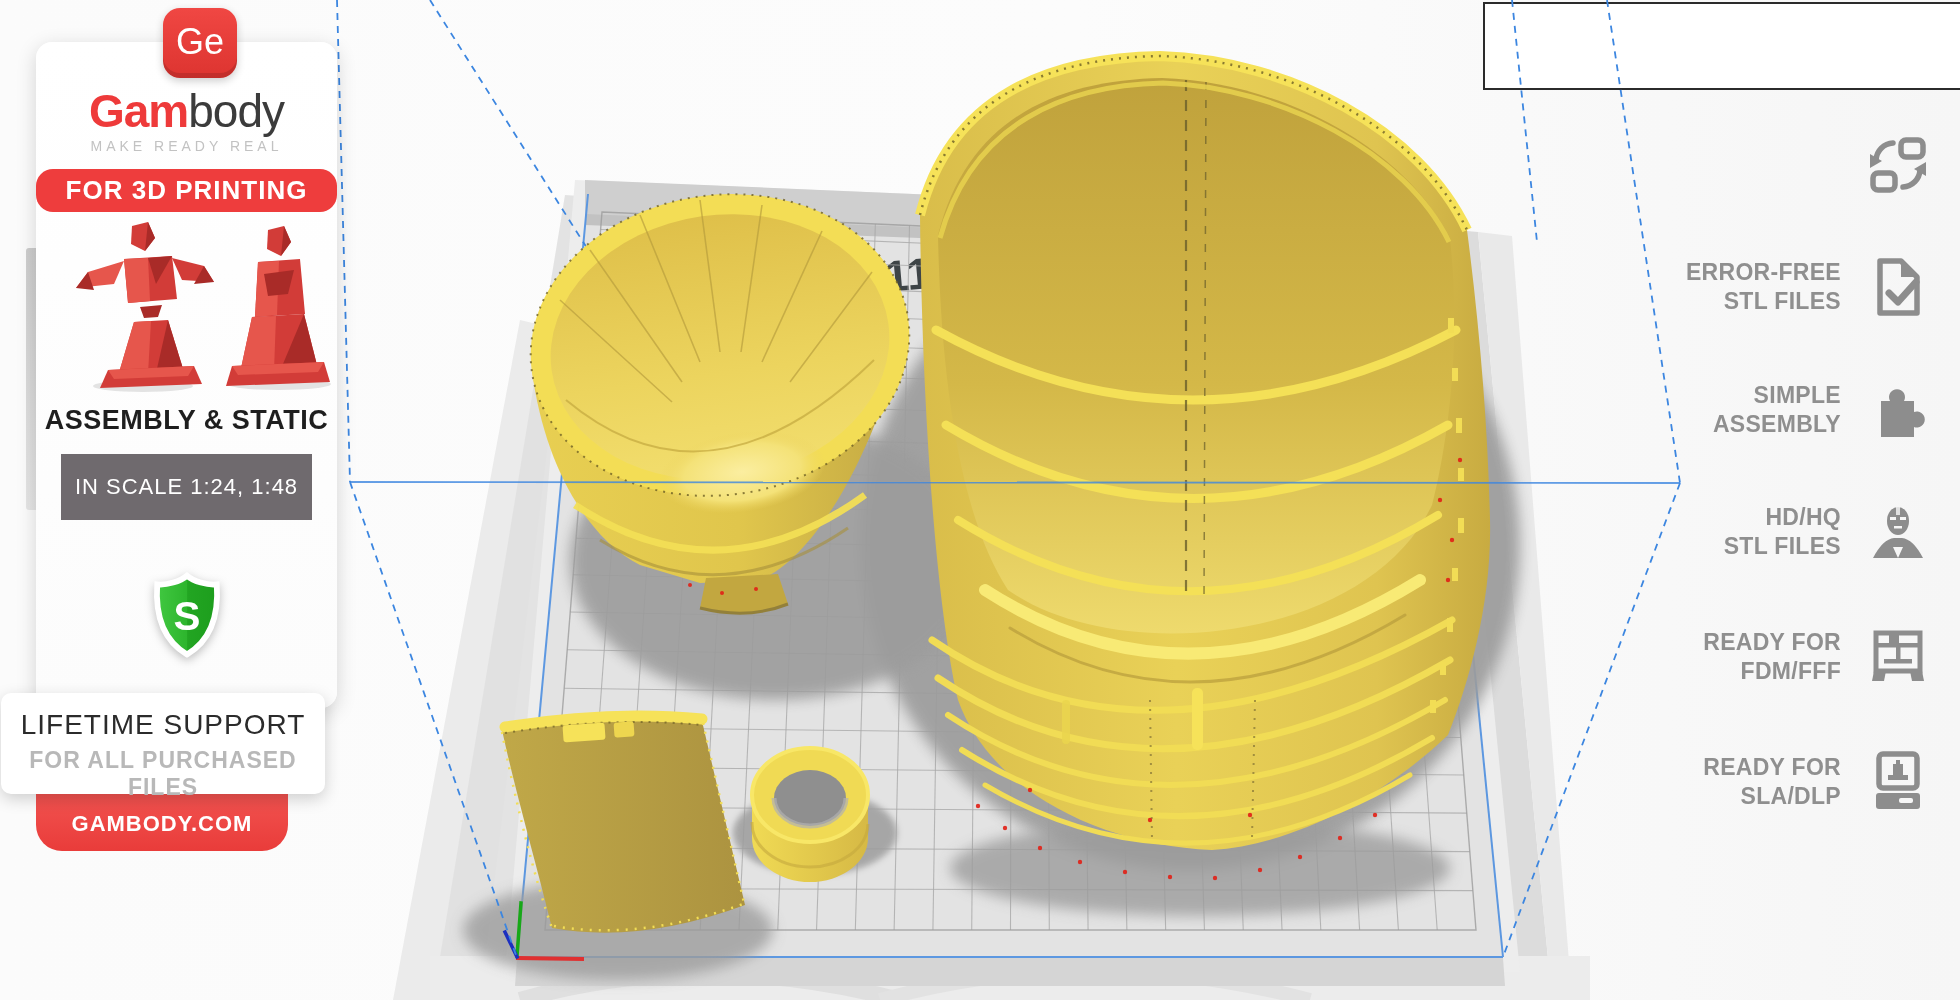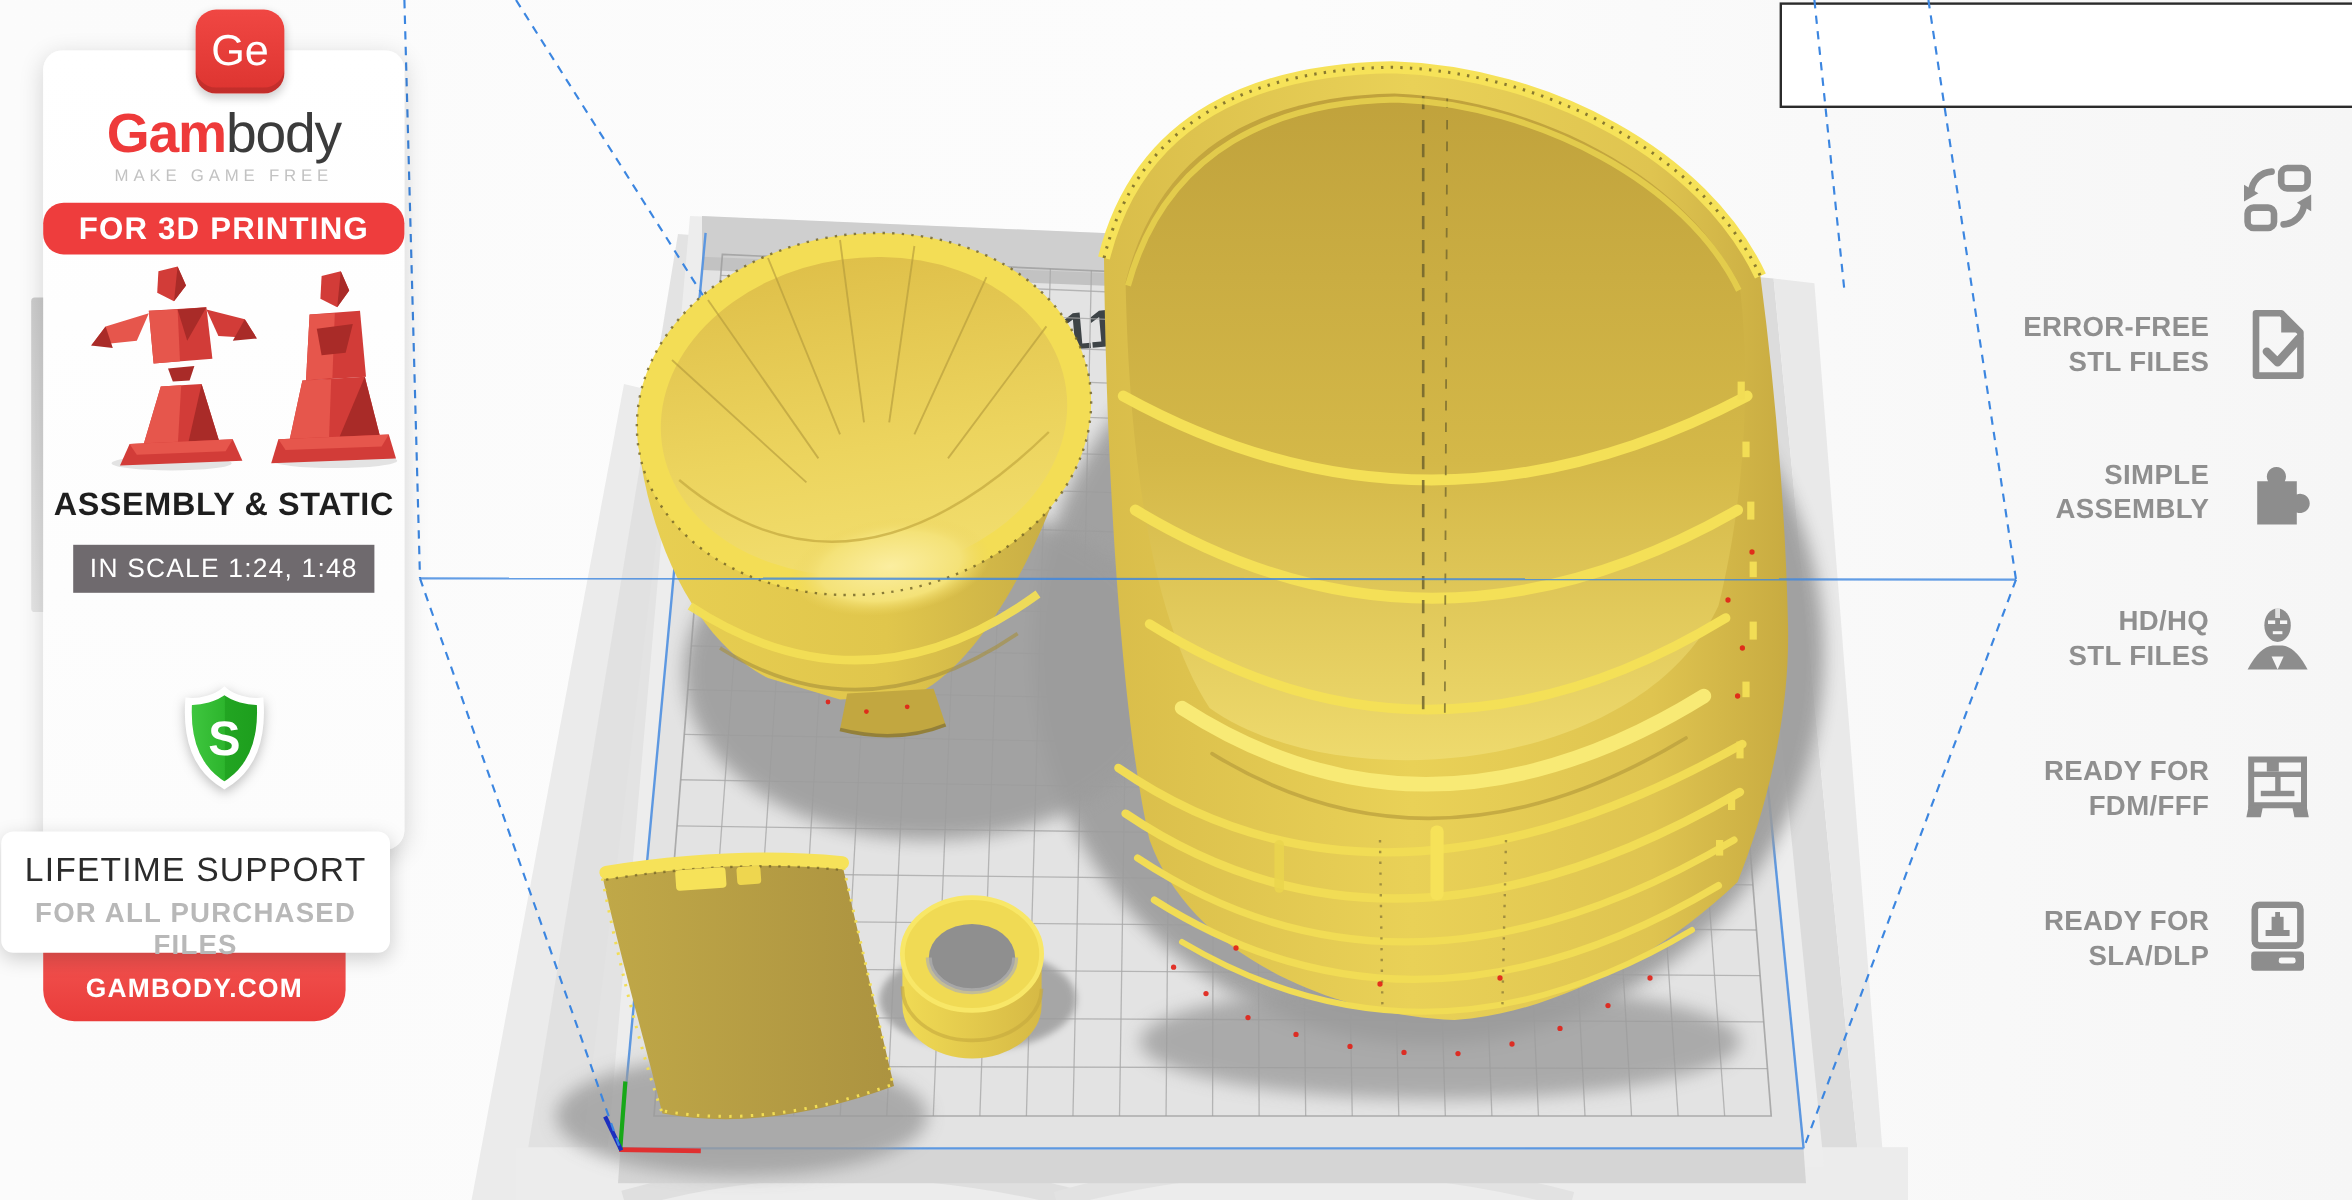--- a/index.html
+++ b/index.html
@@ -28,21 +28,21 @@
   .brand-name{margin-top:46px;font-size:46px;font-weight:700;letter-spacing:-1px;line-height:1;}
   .brand-name .accent{color:#ee3a3a;}
   .brand-name .rest{color:#3b3b3b;font-weight:400;}
   .tagline{margin-top:4px;font-size:14px;color:#c2c2c2;letter-spacing:4px;}
   .premium{margin-top:26px;font-size:36px;color:#2f2f2f;letter-spacing:1px;font-weight:400;}
   .red-banner{margin-top:15px;height:43px;background:#ee3d3d;color:#fff;
     font-size:26px;font-weight:700;line-height:43px;letter-spacing:1px;border-radius:17px;}
   .figs{margin-top:2px;}
   .category{margin-top:6px;font-size:27px;font-weight:700;color:#1e1e1e;letter-spacing:0.5px;}
   .scale-badge{display:inline-block;margin-top:18px;background:#6f6a6e;color:#fff;
-    font-size:22px;padding:7px 14px;letter-spacing:1px;}
+    font-size:22px;padding:20px 14px;letter-spacing:1px;}
   .shield{position:absolute;left:143px;top:570px;z-index:60;filter:drop-shadow(0 3px 5px rgba(0,0,0,.25));}
   .support-card{position:absolute;left:1px;top:693px;width:324px;height:101px;
     background:#ffffff;border-radius:10px;box-shadow:0 5px 16px rgba(0,0,0,.18);z-index:50;text-align:center;}
   .support-title{margin-top:16px;font-size:28px;color:#2b2b2b;letter-spacing:1px;}
   .support-sub{margin-top:6px;font-size:23px;color:#b8b8b8;letter-spacing:1px;font-weight:bold;}
   .site-bar{position:absolute;left:36px;top:793px;width:252px;height:58px;
     background:linear-gradient(180deg,#f25350,#e93c3a);border-radius:0 0 26px 26px;z-index:49;
     color:#fff;text-align:center;font-size:22px;font-weight:700;line-height:62px;letter-spacing:1px;}
 
   
@@ -323,21 +323,21 @@
   </svg>
 
 
   <div class="card-spine"></div>
 
   <aside class="brand-card">
     <div class="ge-logo">Ge</div>
     <div class="brand-name">
       <span class="accent">Gam</span><span class="rest">body</span>
     </div>
-    <div class="tagline">MAKE GAME FREE</div>
+    <div class="tagline">MAKE READY REAL</div>
     <div class="red-banner">FOR 3D PRINTING</div>
 
     <svg class="figs" width="300" height="185" viewBox="0 0 300 185">
       <ellipse cx="107" cy="172" rx="50" ry="6" fill="#e3e3e3"></ellipse>
       <ellipse cx="243" cy="170" rx="52" ry="6" fill="#e3e3e3"></ellipse>
       <g>
         <polygon points="96,12 112,8 119,24 109,37 95,30" fill="#d23c38"></polygon>
         <polygon points="112,8 119,24 109,37" fill="#a92b28"></polygon>
         <polygon points="88,47 52,58 40,74 78,70" fill="#e6564c"></polygon>
         <polygon points="52,58 40,74 58,76" fill="#a92b28"></polygon>

